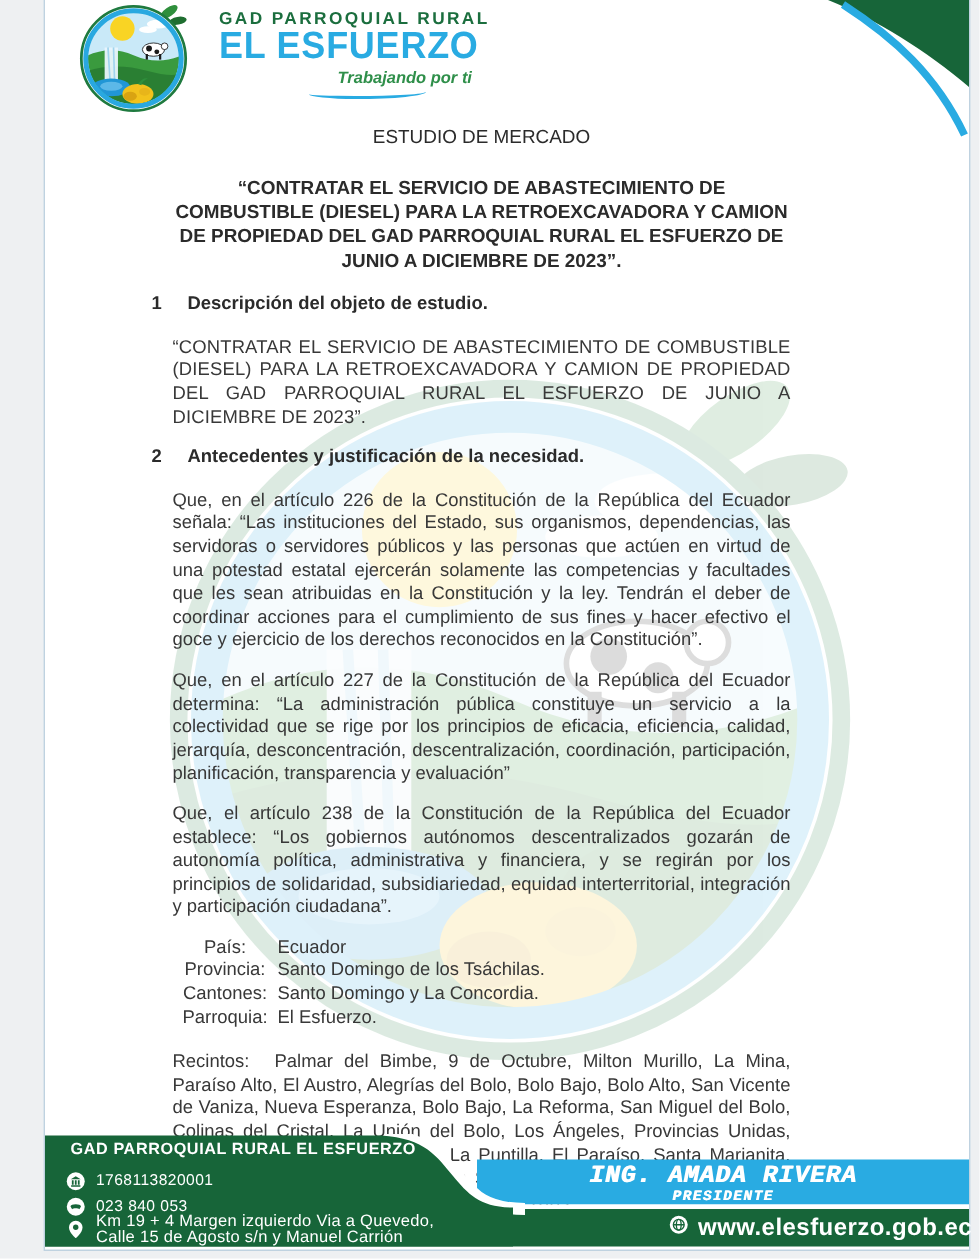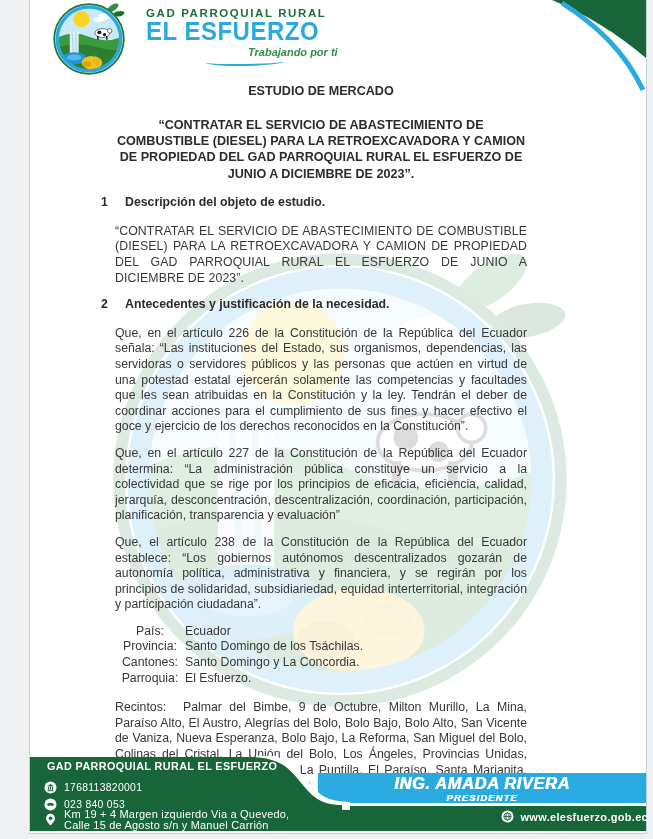--- a/index.html
+++ b/index.html
@@ -17,37 +17,37 @@
   .logo-wrap{position:absolute;left:22px;top:1px;width:74px;height:76px;}
   .brand{position:absolute;left:116px;top:7px;width:220px;}
   .brand-small{
     font-size:11.5px;font-weight:bold;color:#1b6e3e;letter-spacing:1.6px;white-space:nowrap;
   }
   .brand-big{
     font-size:24px;font-weight:bold;color:#29abe2;letter-spacing:0.5px;line-height:24px;
     transform:scaleY(1.05);transform-origin:left top;white-space:nowrap;
   }
   .slogan{
-    margin-left:102px;margin-top:3px;font-size:11px;font-style:italic;font-weight:bold;
+    margin-left:79px;margin-top:3px;font-size:11px;font-style:italic;font-weight:bold;
     color:#2f8f4a;white-space:nowrap;
   }
   .slogan-swoosh{
     margin-left:60px;width:78px;height:6px;
     border-bottom:2px solid #29abe2;border-radius:0 0 60% 40%;
   }
   .corner{position:absolute;top:0;right:0;width:100px;height:92px;}
   
   .watermark{position:absolute;left:75px;top:245px;width:470px;height:470px;opacity:0.15;z-index:0;}
   
   .content{
     position:absolute;left:85px;top:84px;width:412px;z-index:1;
     font-size:12.3px;line-height:15.6px;color:#383838;
   }
   .doc-title{
-    text-align:center;font-weight:bold;color:#2b2b2b;margin:0 0 17px 0;font-size:12.6px;
+    text-align:center;font-weight:normal;color:#2b2b2b;margin:0 0 17px 0;font-size:12.6px;
   }
   .main-quote{
     text-align:center;font-weight:bold;color:#2b2b2b;margin:0 0 13px 0;
     line-height:16.4px;font-size:12.6px;
   }
   .sec-head{
     display:flex;margin:0 0 13px -14px;font-weight:bold;color:#2b2b2b;
   }
   .sec-num{width:24px;flex:none;}
   .para{ text-align:justify;margin:0 0 11px 0; }
@@ -61,27 +61,27 @@
   .footer svg.bg{position:absolute;left:0;top:0;}
   .f-org{
     position:absolute;left:17px;top:4px;color:#fff;font-weight:bold;
     font-size:10.8px;letter-spacing:0.4px;
   }
   .f-row{position:absolute;display:flex;align-items:center;color:#fff;font-weight:normal;}
   .f-row .txt{margin-left:7px;font-size:10.4px;letter-spacing:0.3px;}
   .f-row.addr .txt{font-size:11px;line-height:10.5px;letter-spacing:0.2px;}
   .president{
     position:absolute;left:288px;top:19px;width:328px;text-align:center;color:#fff;
-    font-style:italic;font-weight:bold;
+    font-style:italic;font-weight:bold;font-family:Liberation Mono, monospace;
   }
   .p-name{font-size:16.5px;letter-spacing:0.6px;text-shadow:0.6px 0 0 #fff;line-height:17px;}
   .p-title{font-size:9.6px;letter-spacing:1px;text-shadow:0.4px 0 0 #fff;line-height:11px;}
   .website{
-    position:absolute;right:10px;top:54px;display:flex;align-items:center;color:#fff;
-    font-weight:bold;font-size:11px;letter-spacing:0.3px;cursor:pointer;
+    position:absolute;right:10px;top:54px;display:flex;color:#fff;
+    font-weight:bold;font-size:16px;letter-spacing:0.3px;cursor:pointer;
   }
   .website .txt{margin-left:6px;}
   .icon13{width:13px;height:13px;flex:none;}
 </style>
 </head>
 <body>
 
 <svg width="0" height="0" style="position:absolute">
   <symbol id="logo-sym" viewBox="0 0 100 100">
     <clipPath id="lc">

